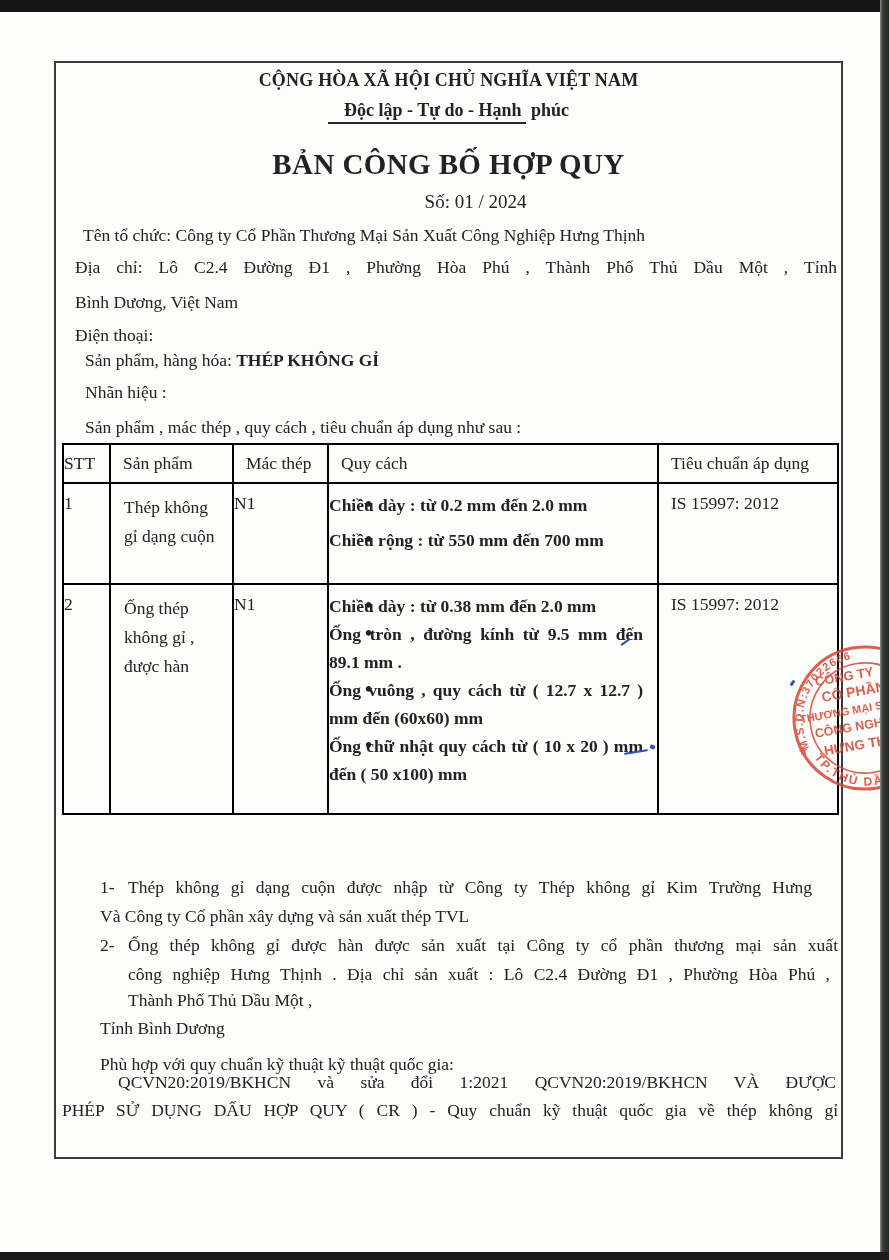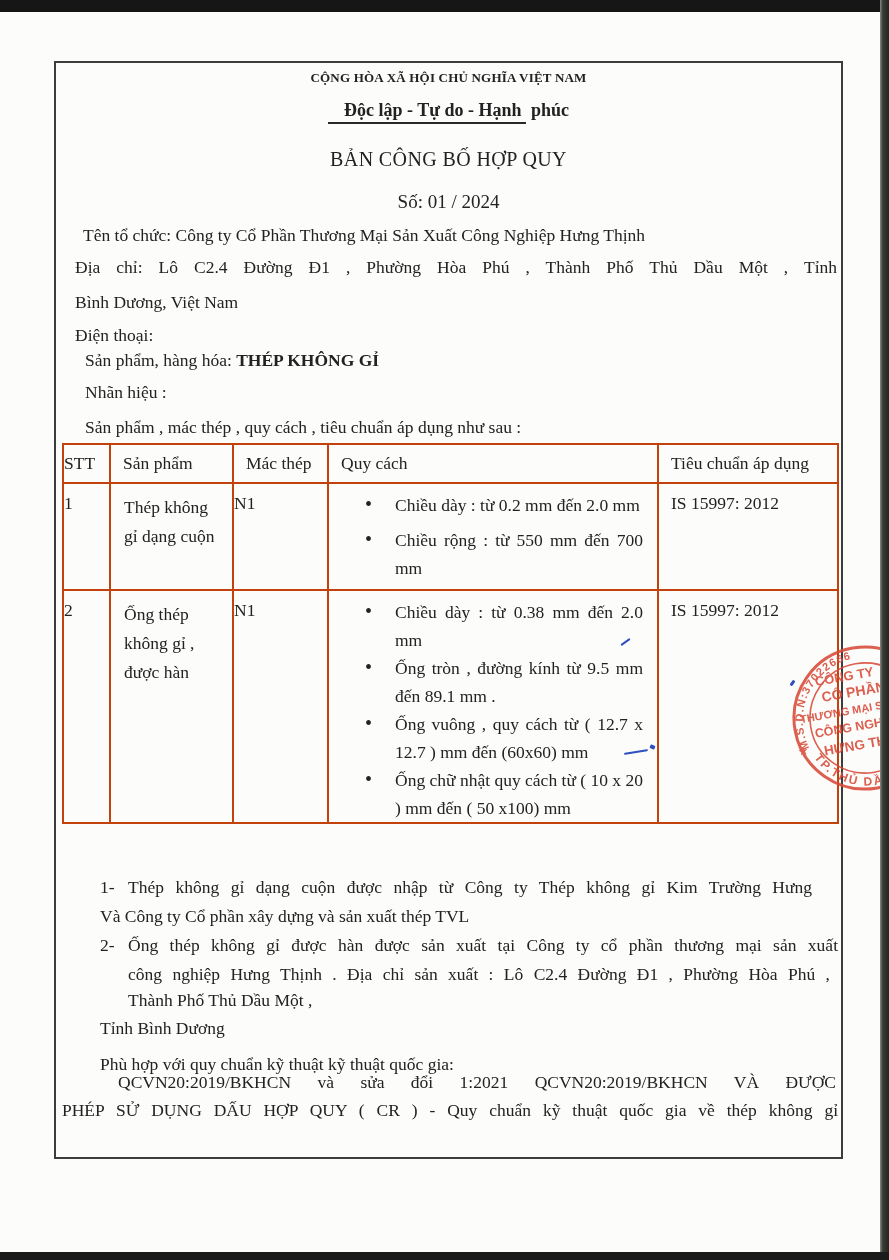--- a/index.html
+++ b/index.html
@@ -11,43 +11,43 @@
   
   .scan-top{position:absolute;left:0;top:0;width:889px;height:12px;background:#161616;z-index:50;}
   .scan-right{position:absolute;right:0;top:0;width:9px;height:1260px;background:linear-gradient(90deg,#8a8c85 0%,#3a3d36 30%,#23251f 100%);z-index:50;}
   .scan-bottom{position:absolute;left:0;top:1252px;width:889px;height:8px;background:#1b1b1b;z-index:50;}
   
   .frame{position:absolute;left:54px;top:61px;width:789px;height:1098px;border:2px solid #3c3c3c;box-sizing:border-box;z-index:1;}
   .ln{position:absolute;font-size:17.5px;line-height:26px;white-space:nowrap;z-index:2;}
   .ctr{position:absolute;left:54px;width:789px;text-align:center;z-index:2;}
   .jst{white-space:normal;text-align:justify;text-align-last:justify;}
   .b{font-weight:bold;}
-  .nat-title{top:70px;font-size:13px;font-weight:bold;letter-spacing:.2px;}
+  .nat-title{top:70px;font-size:18px;font-weight:bold;letter-spacing:.2px;}
   .motto{top:100px;font-size:18px;font-weight:bold;}
   .motto-u{border-bottom:2px solid #2a2a2a;padding:0 5px 2px 16px;}
-  .doc-title{top:148px;font-size:20px;font-weight:normal;letter-spacing:.4px;}
-  .doc-num{top:191px;font-size:19px;}
+  .doc-title{top:148px;font-size:29px;font-weight:bold;letter-spacing:.4px;}
+  .doc-num{top:191px;font-size:19px;padding-left:27px;}
   .l-org{top:222px;left:83px;}
   .l-addr1{top:254px;left:75px;width:762px;}
   .l-addr2{top:289px;left:75px;}
   .l-phone{top:322px;left:75px;}
   .l-product{top:347px;left:85px;}
   .l-brand{top:379px;left:85px;}
   .l-intro{top:414px;left:85px;text-align:right;}
   
   table.spec{position:absolute;left:62px;top:443px;width:775px;border-collapse:collapse;table-layout:fixed;z-index:2;font-size:17.5px;}
-  table.spec td,table.spec th{border:2px solid #c2410c;padding:0;vertical-align:top;font-weight:normal;text-align:left;box-sizing:border-box;}
+  table.spec td,table.spec th{border:2px solid #000000;padding:0;vertical-align:top;font-weight:normal;text-align:left;box-sizing:border-box;}
   table.spec thead td{height:39px;vertical-align:middle;padding-left:12px;}
   td.c{text-align:center;padding-left:0 !important;}
   tr.r1{height:101px;} tr.r2{height:230px;}
   td.pd{padding:9px 13px 0 13px !important;text-align:justify;line-height:29px;white-space:normal;}
   td.num,td.grade{padding-top:9px !important;text-align:center;}
   td.std{padding:9px 6px 0 12px !important;}
   ul.specs{margin:0;padding:7px 14px 0 0;list-style:none;line-height:28px;}
-  ul.specs li{position:relative;padding-left:66px;text-align:justify;white-space:normal;}
+  ul.specs li{position:relative;text-align:justify;white-space:normal;font-weight:bold;}
   ul.r1 li{margin-bottom:7px;}
   ul.specs li::before{content:"\2022";position:absolute;left:36px;top:-1px;font-size:20px;}
   
   .mk1{top:874px;left:100px;} .n1a{top:874px;left:128px;width:684px;}
   .n1b{top:903px;left:100px;}
   .mk2{top:932px;left:100px;} .n2a{top:932px;left:128px;width:710px;}
   .n2b{top:961px;left:128px;width:702px;}
   .n2c{top:987px;left:128px;}
   .prov{top:1015px;left:100px;}
   .conf{top:1043px;left:100px;margin-top:8px;}

